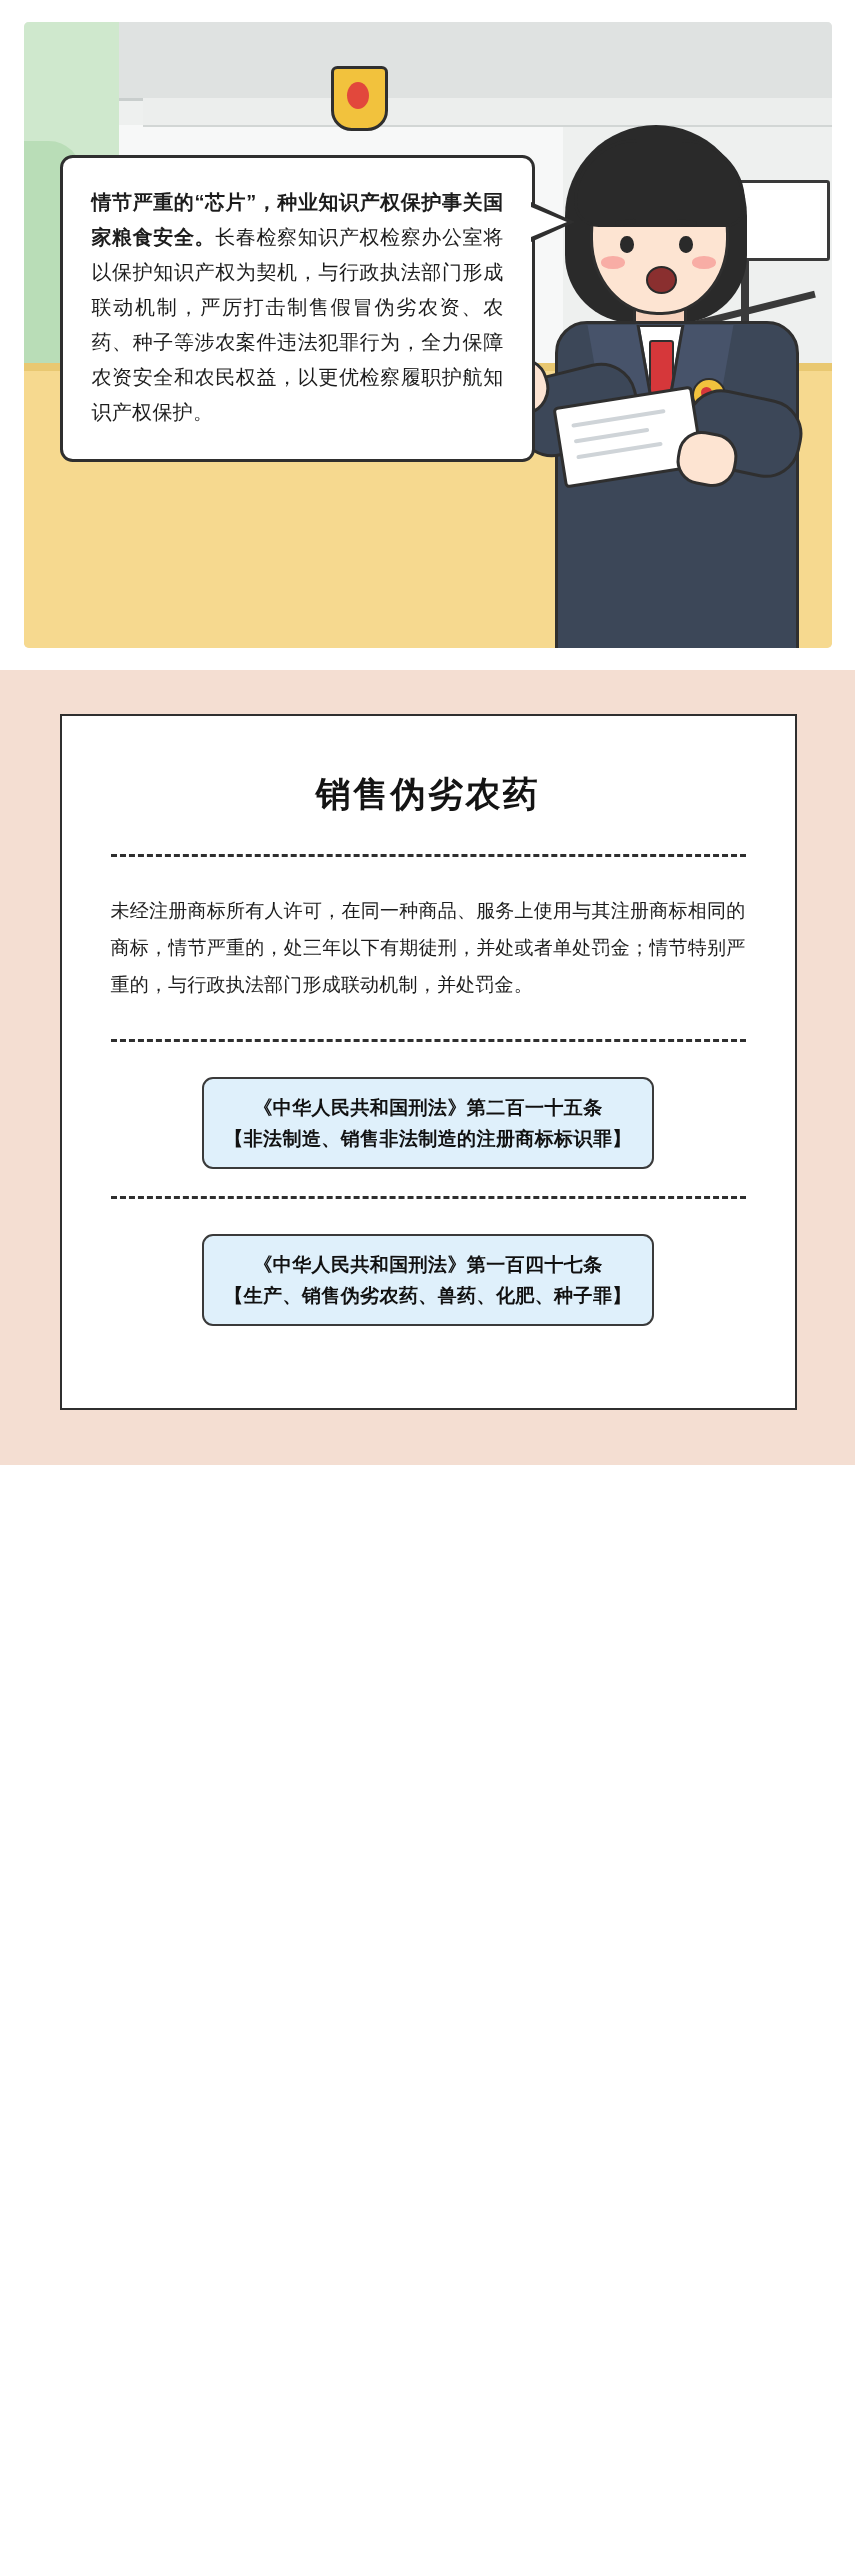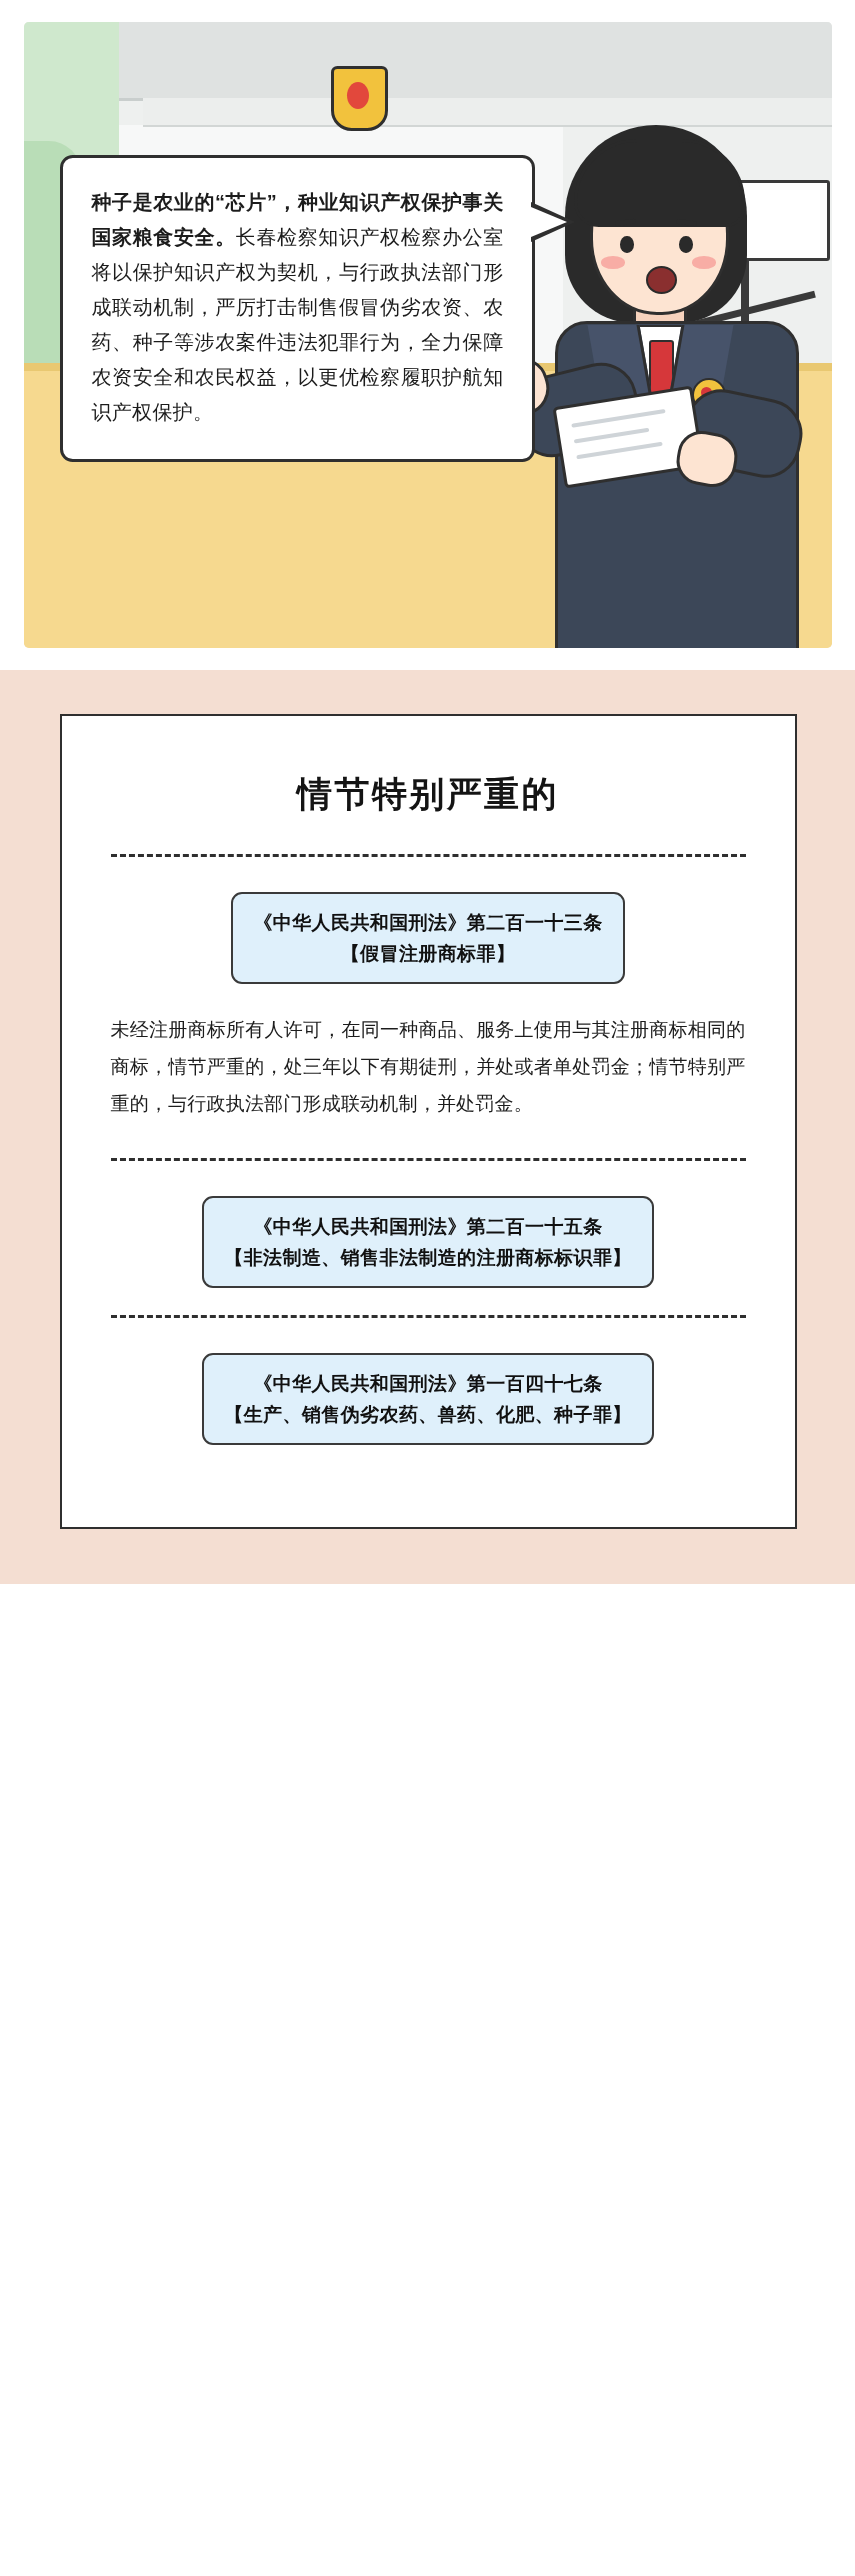--- a/index.html
+++ b/index.html
@@ -461,34 +461,31 @@
         <div class="char-paper">
             <i></i>
             <i></i>
             <i></i>
           </div>
         <div class="char-hand-r"></div>
         <div class="char-hand-l"></div>
       </div>
 
       <div class="bubble">
-        <div class="bubble-text"><b>种子是农业的“芯片”，种业知识产权保护事关国家粮食安全。</b><span>长春检察知识产权检察办公室将以保护知识产权为契机，与行政执法部门形成联动机制，严厉打击制售假冒伪劣农资、农药、种子等涉农案件违法犯罪行为，全力保障农资安全和农民权益，以更优检察履职护航知识产权保护。</span></div>
+        <div class="bubble-text"><b>情节严重的“芯片”，种业知识产权保护事关国家粮食安全。</b><span>长春检察知识产权检察办公室将以保护知识产权为契机，与行政执法部门形成联动机制，严厉打击制售假冒伪劣农资、农药、种子等涉农案件违法犯罪行为，全力保障农资安全和农民权益，以更优检察履职护航知识产权保护。</span></div>
       </div>
     </div>
   </section>
 
   <section class="law-section">
     <div class="law-card">
-      <h1 class="law-title">情节特别严重的</h1>
+      <h1 class="law-title">销售伪劣农药</h1>
 
       <div class="law-block">
         <hr class="dashed">
-        <div class="law-head-wrap">
-          <div class="law-head">《中华人民共和国刑法》第二百一十三条<br>【假冒注册商标罪】</div>
-        </div>
         <p class="law-body">未经注册商标所有人许可，在同一种商品、服务上使用与其注册商标相同的商标，情节严重的，处三年以下有期徒刑，并处或者单处罚金；情节特别严重的，与行政执法部门形成联动机制，并处罚金。</p>
       </div>
 
 
       <div class="law-block">
         <hr class="dashed">
         <div class="law-head-wrap">
           <div class="law-head">《中华人民共和国刑法》第二百一十五条<br>【非法制造、销售非法制造的注册商标标识罪】</div>
         </div>
       </div>

